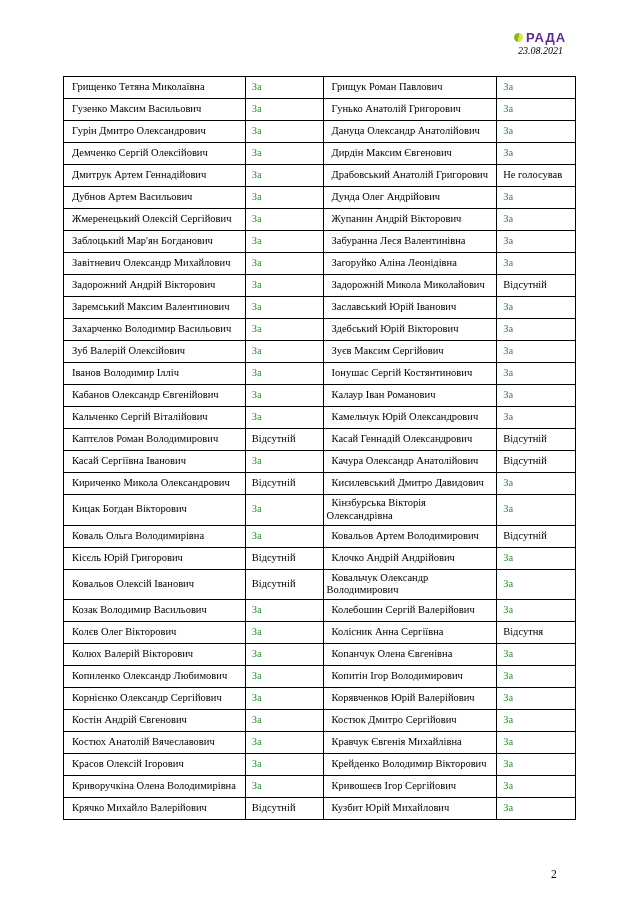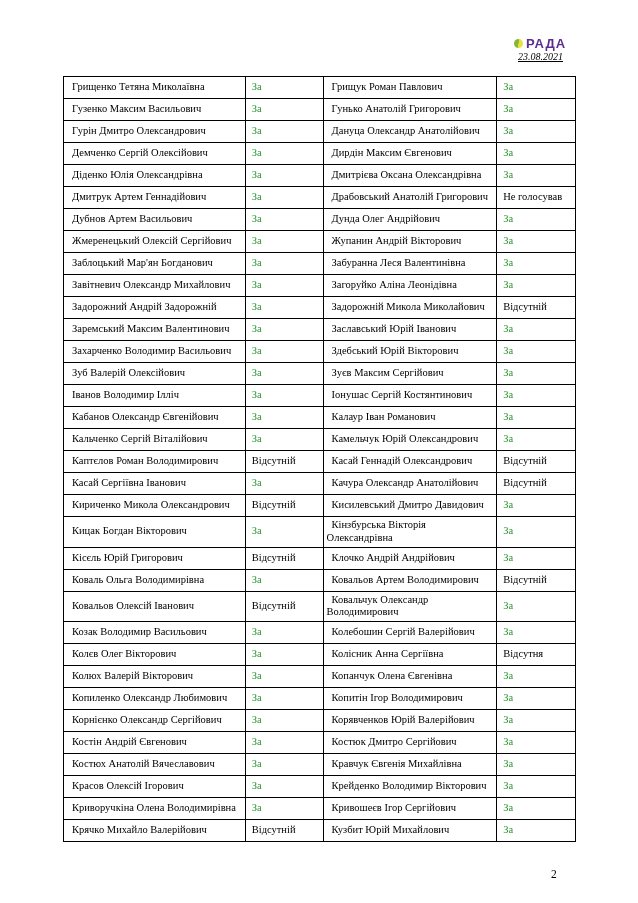--- a/index.html
+++ b/index.html
@@ -8,35 +8,34 @@
     width: 638px; height: 903px;
     background: #ffffff;
     font-family: "Liberation Serif", serif;
     color: #000;
     position: relative;
     overflow: hidden;
   }
   .page { position: absolute; inset: 0; background: #fff; }
 
   
-  .brand { position: absolute; top: 36px; left: 514px; width: 62px; }
+  .brand { position: absolute; top: 30px; left: 514px; width: 62px; }
   .brand-row { display: flex; align-items: center; justify-content: flex-start; }
   .brand-circle {
     width: 9px; height: 9px; border-radius: 50%;
     background: linear-gradient(100deg, var(--logo-green) 48%, var(--logo-yellow) 52%);
     margin-right: 3px; flex: 0 0 auto;
   }
   .brand-text {
     font-family: "Liberation Sans", sans-serif;
     font-weight: bold; font-size: 13px; letter-spacing: 1px;
     color: var(--logo-purple);
   }
   .brand-date {
     font-size: 10px; font-style: italic;
-    text-decoration: underline;
     margin-top: 0; padding-left: 4px;
     white-space: nowrap;
   }
 
   
   .vote-table {
     position: absolute; left: 63px; top: 76px;
     width: 513px;
     border-collapse: collapse;
     table-layout: fixed;
@@ -130,34 +129,20 @@
           </td>
           <td class="name-cell">
             <p class="cell-text">Дирдін Максим Євгенович</p>
           </td>
           <td class="vote-cell vote-yes">
             <p class="cell-text">За</p>
           </td>
         </tr>
         <tr>
           <td class="name-cell">
-            <p class="cell-text">Діденко Юлія Олександрівна</p>
-          </td>
-          <td class="vote-cell vote-yes">
-            <p class="cell-text">За</p>
-          </td>
-          <td class="name-cell">
-            <p class="cell-text">Дмитрієва Оксана Олександрівна</p>
-          </td>
-          <td class="vote-cell vote-yes">
-            <p class="cell-text">За</p>
-          </td>
-        </tr>
-        <tr>
-          <td class="name-cell">
             <p class="cell-text">Дмитрук Артем Геннадійович</p>
           </td>
           <td class="vote-cell vote-yes">
             <p class="cell-text">За</p>
           </td>
           <td class="name-cell">
             <p class="cell-text">Драбовський Анатолій Григорович</p>
           </td>
           <td class="vote-cell">
             <p class="cell-text">Не голосував</p>
@@ -214,21 +199,21 @@
           </td>
           <td class="name-cell">
             <p class="cell-text">Загоруйко Аліна Леонідівна</p>
           </td>
           <td class="vote-cell vote-yes">
             <p class="cell-text">За</p>
           </td>
         </tr>
         <tr>
           <td class="name-cell">
-            <p class="cell-text">Задорожний Андрій Задорожній</p>
+            <p class="cell-text">Задорожний Андрій Вікторович</p>
           </td>
           <td class="vote-cell vote-yes">
             <p class="cell-text">За</p>
           </td>
           <td class="name-cell">
             <p class="cell-text">Задорожній Микола Миколайович</p>
           </td>
           <td class="vote-cell">
             <p class="cell-text">Відсутній</p>
           </td>
@@ -368,44 +353,44 @@
           </td>
           <td class="name-cell">
             <p class="cell-text">Кінзбурська Вікторія Олександрівна</p>
           </td>
           <td class="vote-cell vote-yes">
             <p class="cell-text">За</p>
           </td>
         </tr>
         <tr>
           <td class="name-cell">
+            <p class="cell-text">Коваль Ольга Володимирівна</p>
+          </td>
+          <td class="vote-cell vote-yes">
+            <p class="cell-text">За</p>
+          </td>
+          <td class="name-cell">
+            <p class="cell-text">Ковальов Артем Володимирович</p>
+          </td>
+          <td class="vote-cell">
+            <p class="cell-text">Відсутній</p>
+          </td>
+        </tr>
+        <tr>
+          <td class="name-cell">
             <p class="cell-text">Кісєль Юрій Григорович</p>
           </td>
           <td class="vote-cell">
             <p class="cell-text">Відсутній</p>
           </td>
           <td class="name-cell">
             <p class="cell-text">Клочко Андрій Андрійович</p>
           </td>
           <td class="vote-cell vote-yes">
             <p class="cell-text">За</p>
-          </td>
-        </tr>
-        <tr>
-          <td class="name-cell">
-            <p class="cell-text">Коваль Ольга Володимирівна</p>
-          </td>
-          <td class="vote-cell vote-yes">
-            <p class="cell-text">За</p>
-          </td>
-          <td class="name-cell">
-            <p class="cell-text">Ковальов Артем Володимирович</p>
-          </td>
-          <td class="vote-cell">
-            <p class="cell-text">Відсутній</p>
           </td>
         </tr>
         <tr>
           <td class="name-cell">
             <p class="cell-text">Ковальов Олексій Іванович</p>
           </td>
           <td class="vote-cell">
             <p class="cell-text">Відсутній</p>
           </td>
           <td class="name-cell">

